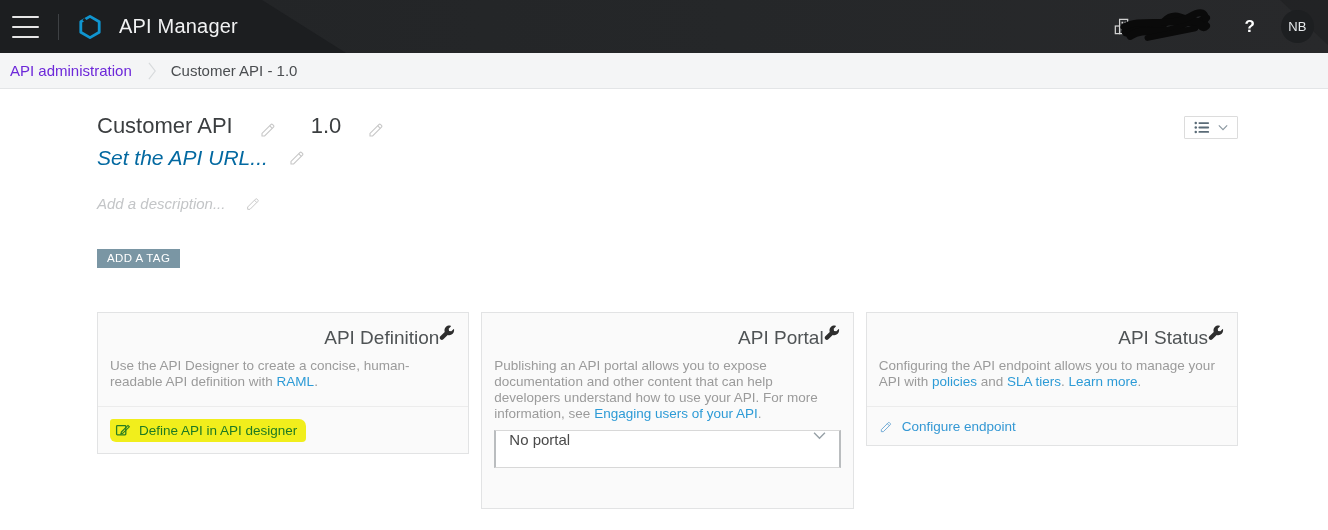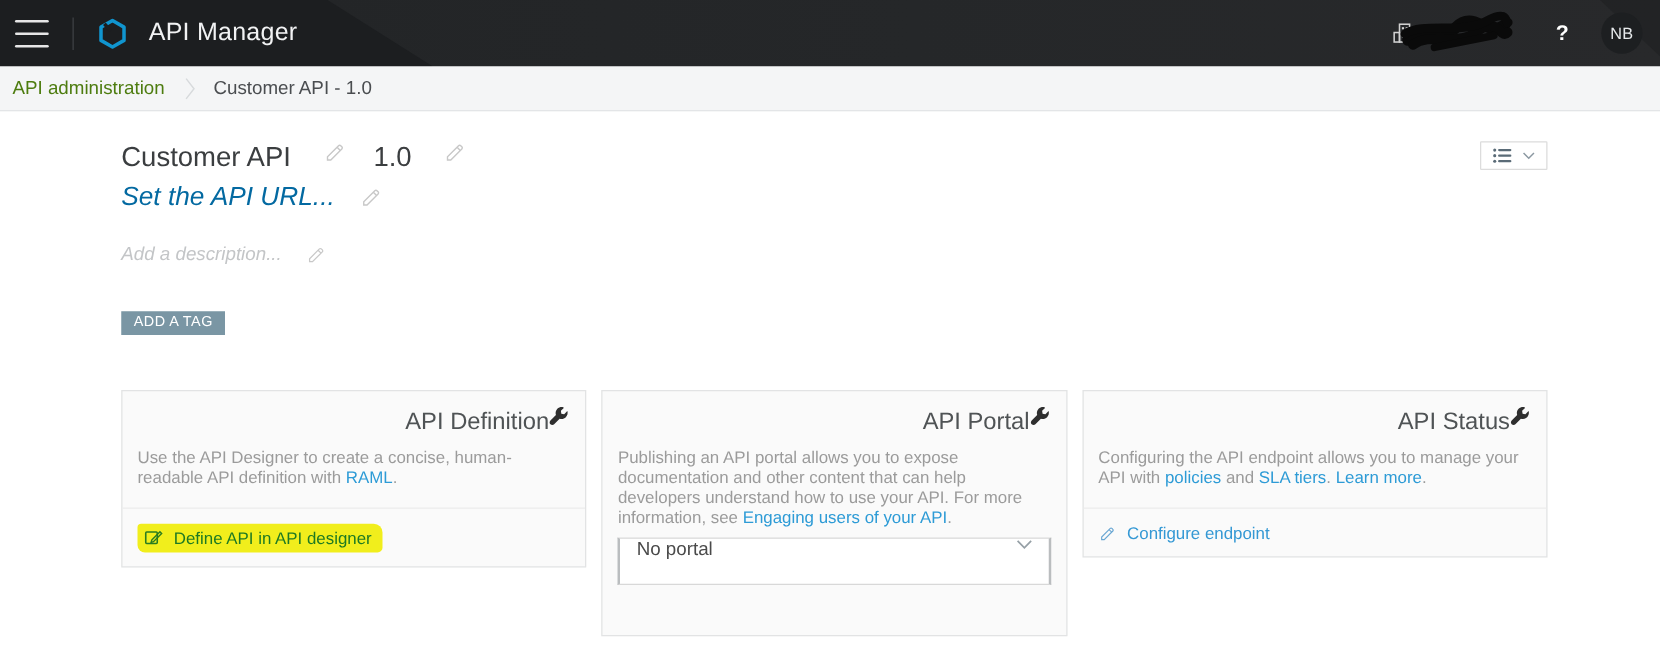--- a/index.html
+++ b/index.html
@@ -43,30 +43,30 @@
     width:33px; height:33px; border-radius:50%; background:#1d1f21;
     color:#e7eaec; font-size:13px; display:flex; align-items:center; justify-content:center;
     margin-left:26px; cursor:pointer; letter-spacing:.3px;
   }
 
   
   .breadcrumb-bar {
     height:36px; background:#f4f5f6; border-bottom:1px solid #e3e5e7;
     display:flex; align-items:center; padding:0 10px; font-size:15px;
   }
-  .crumb-link { color:#4d7c0f; cursor:pointer; }
+  .crumb-link { color:#6d28d9; cursor:pointer; }
   .crumb-sep { margin:0 14px 0 16px; display:flex; align-items:center; }
   .crumb-current { color:#4a4d50; }
 
   
   .content { padding:24px 90px 0 97px; }
 
-  .title-row { display:flex; align-items:flex-start; }
+  .title-row { display:flex; align-items:flex-end; }
   .api-name { font-size:22px; color:#3b3e40; font-weight:400; }
-  .api-version { font-size:22px; color:#3b3e40; font-weight:400; margin-left:22px; }
+  .api-version { font-size:22px; color:#3b3e40; font-weight:400; margin-left:34px; }
   .pencil-btn { display:inline-flex; margin-left:26px; cursor:pointer; }
   .view-toggle {
     margin-left:auto; width:54px; height:23px; background:#fff; border:1px solid #dcdcdc;
     display:flex; align-items:center; justify-content:center; gap:8px; cursor:pointer; border-radius:1px;
   }
 
   .url-row { display:flex; align-items:center; margin-top:7px; }
   .url-placeholder { font-size:21px; font-style:italic; color:#0369a1; }
   .desc-row { display:flex; align-items:center; margin-top:25px; }
   .desc-placeholder { font-size:15px; font-style:italic; color:#c3c5c7; }

